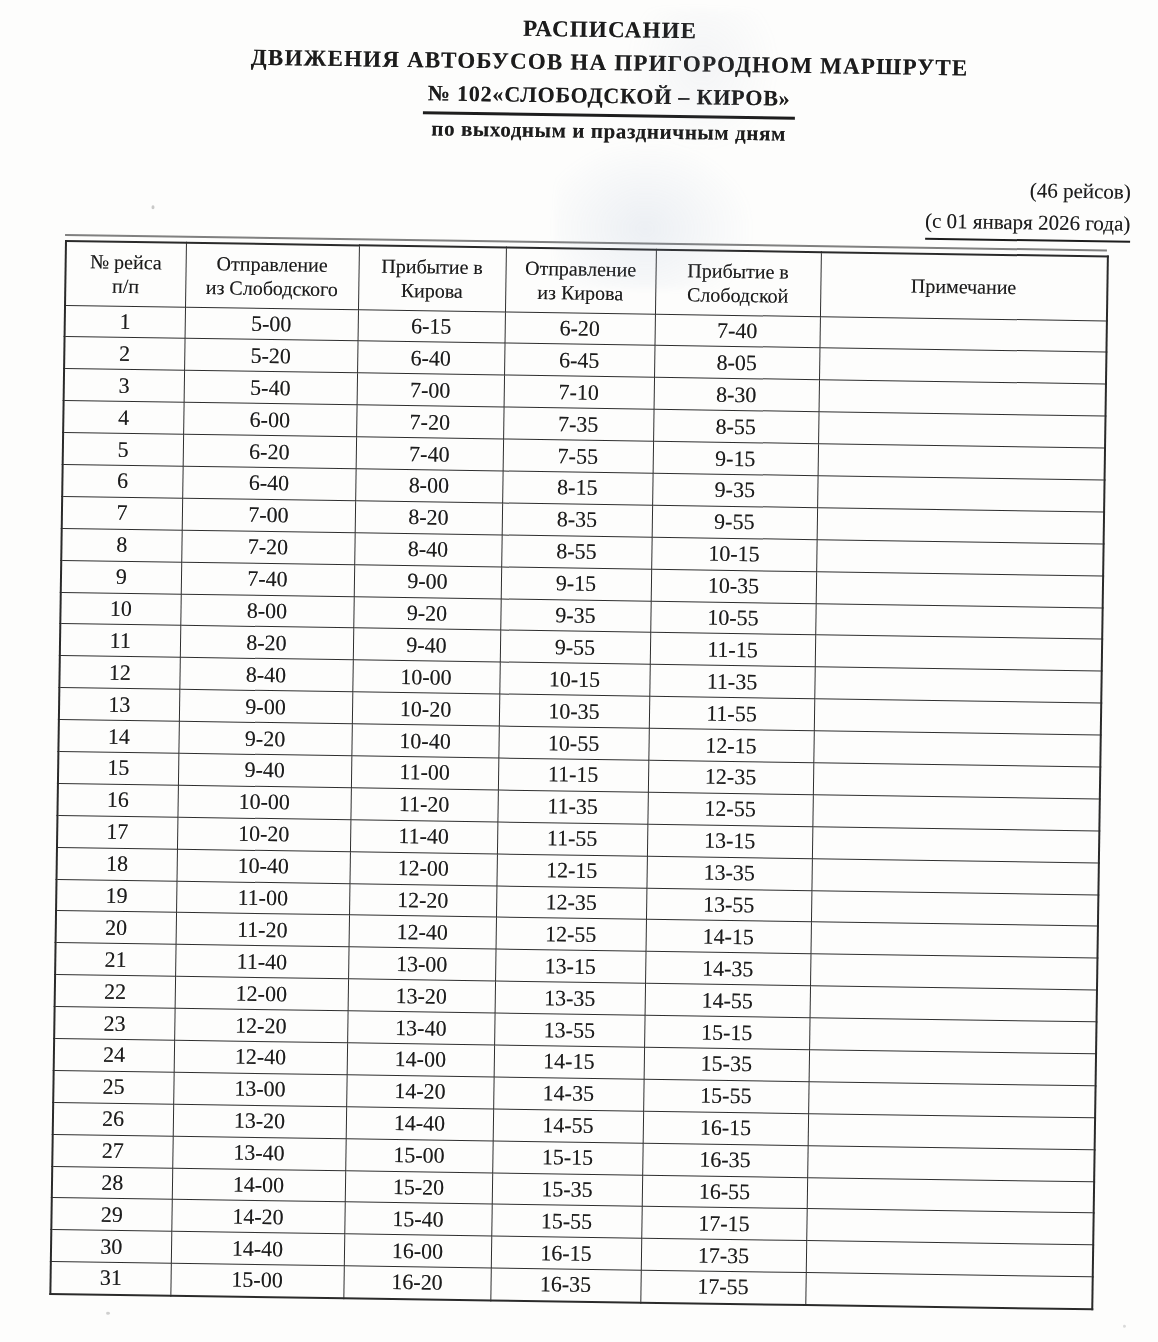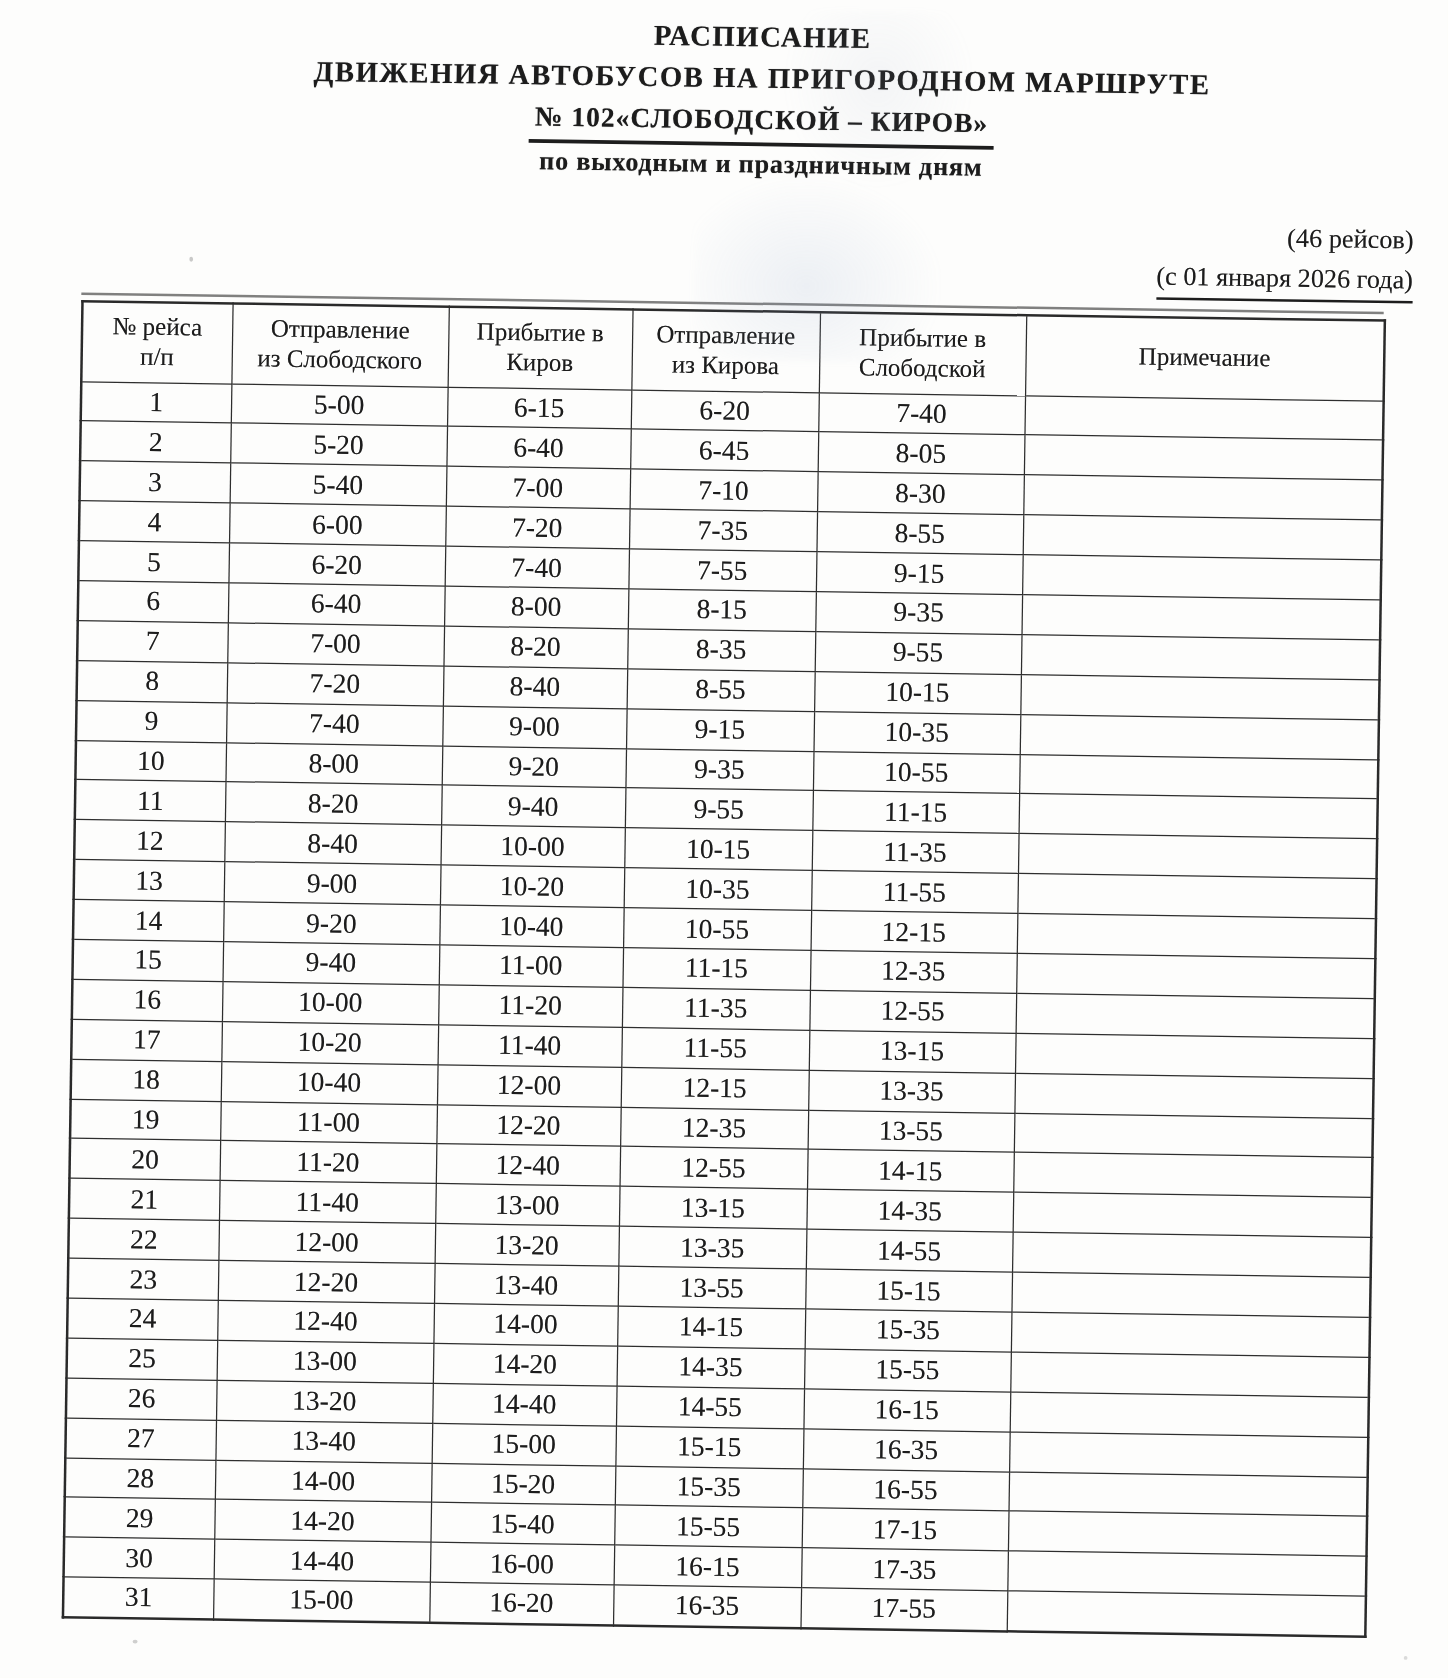--- a/index.html
+++ b/index.html
@@ -120,21 +120,21 @@
             <col style="width:173px">
             <col style="width:147px">
           <col style="width:150px">
             <col style="width:165px">
             <col style="width:287px">
         </colgroup>
         <thead>
           <tr>
               <th><span>№ рейса</span><br><span>п/п</span></th>
               <th><span>Отправление</span><br><span>из Слободского</span></th>
-              <th><span>Прибытие в</span><br><span>Киров</span></th>
+              <th><span>Прибытие в</span><br><span>Кирова</span></th>
               <th><span>Отправление</span><br><span>из Кирова</span></th>
               <th><span>Прибытие в</span><br><span>Слободской</span></th>
               <th><span>Примечание</span></th>
             </tr>
         </thead>
         <tbody>
             <tr>
               <td>1</td>
               <td>5-00</td>
               <td>6-15</td>

